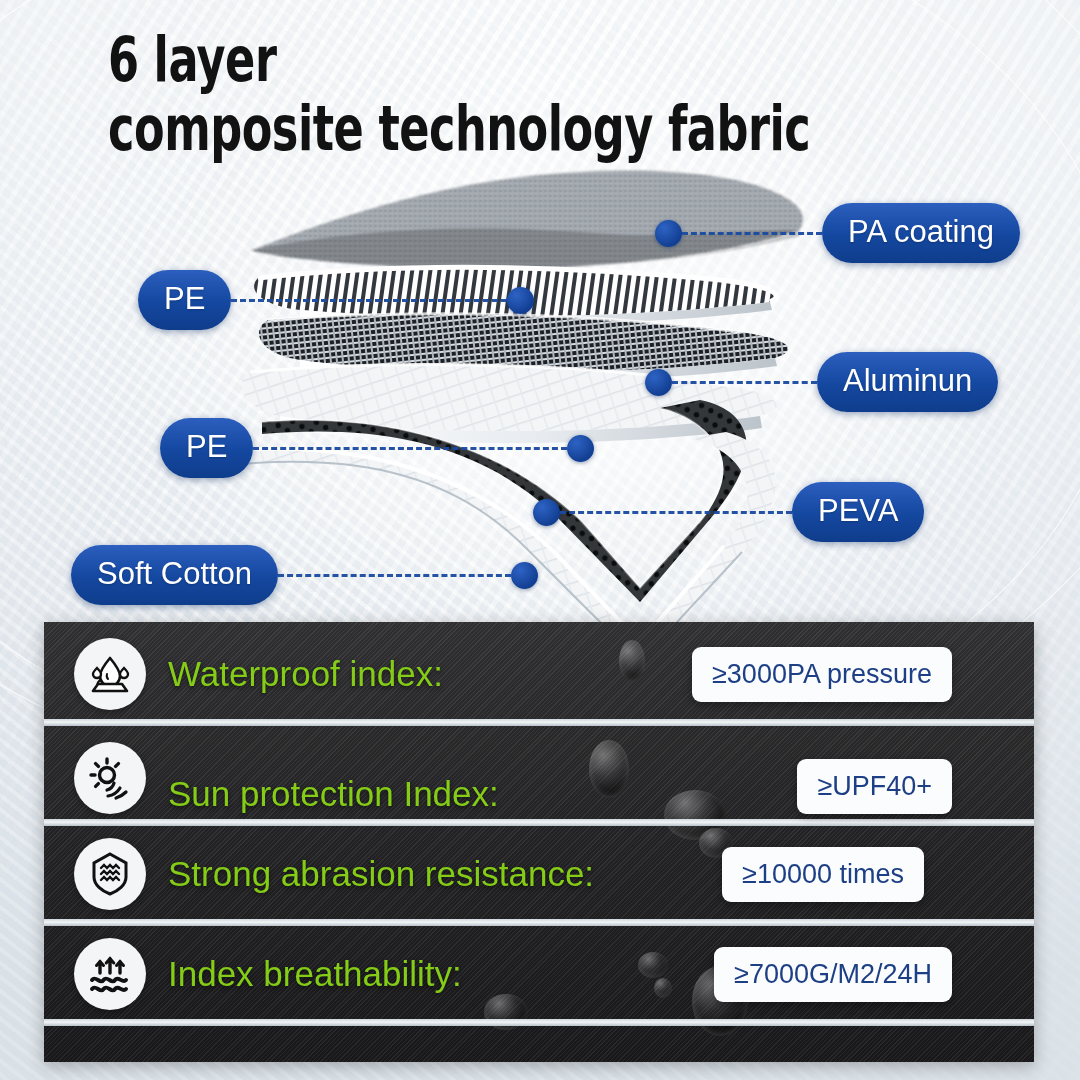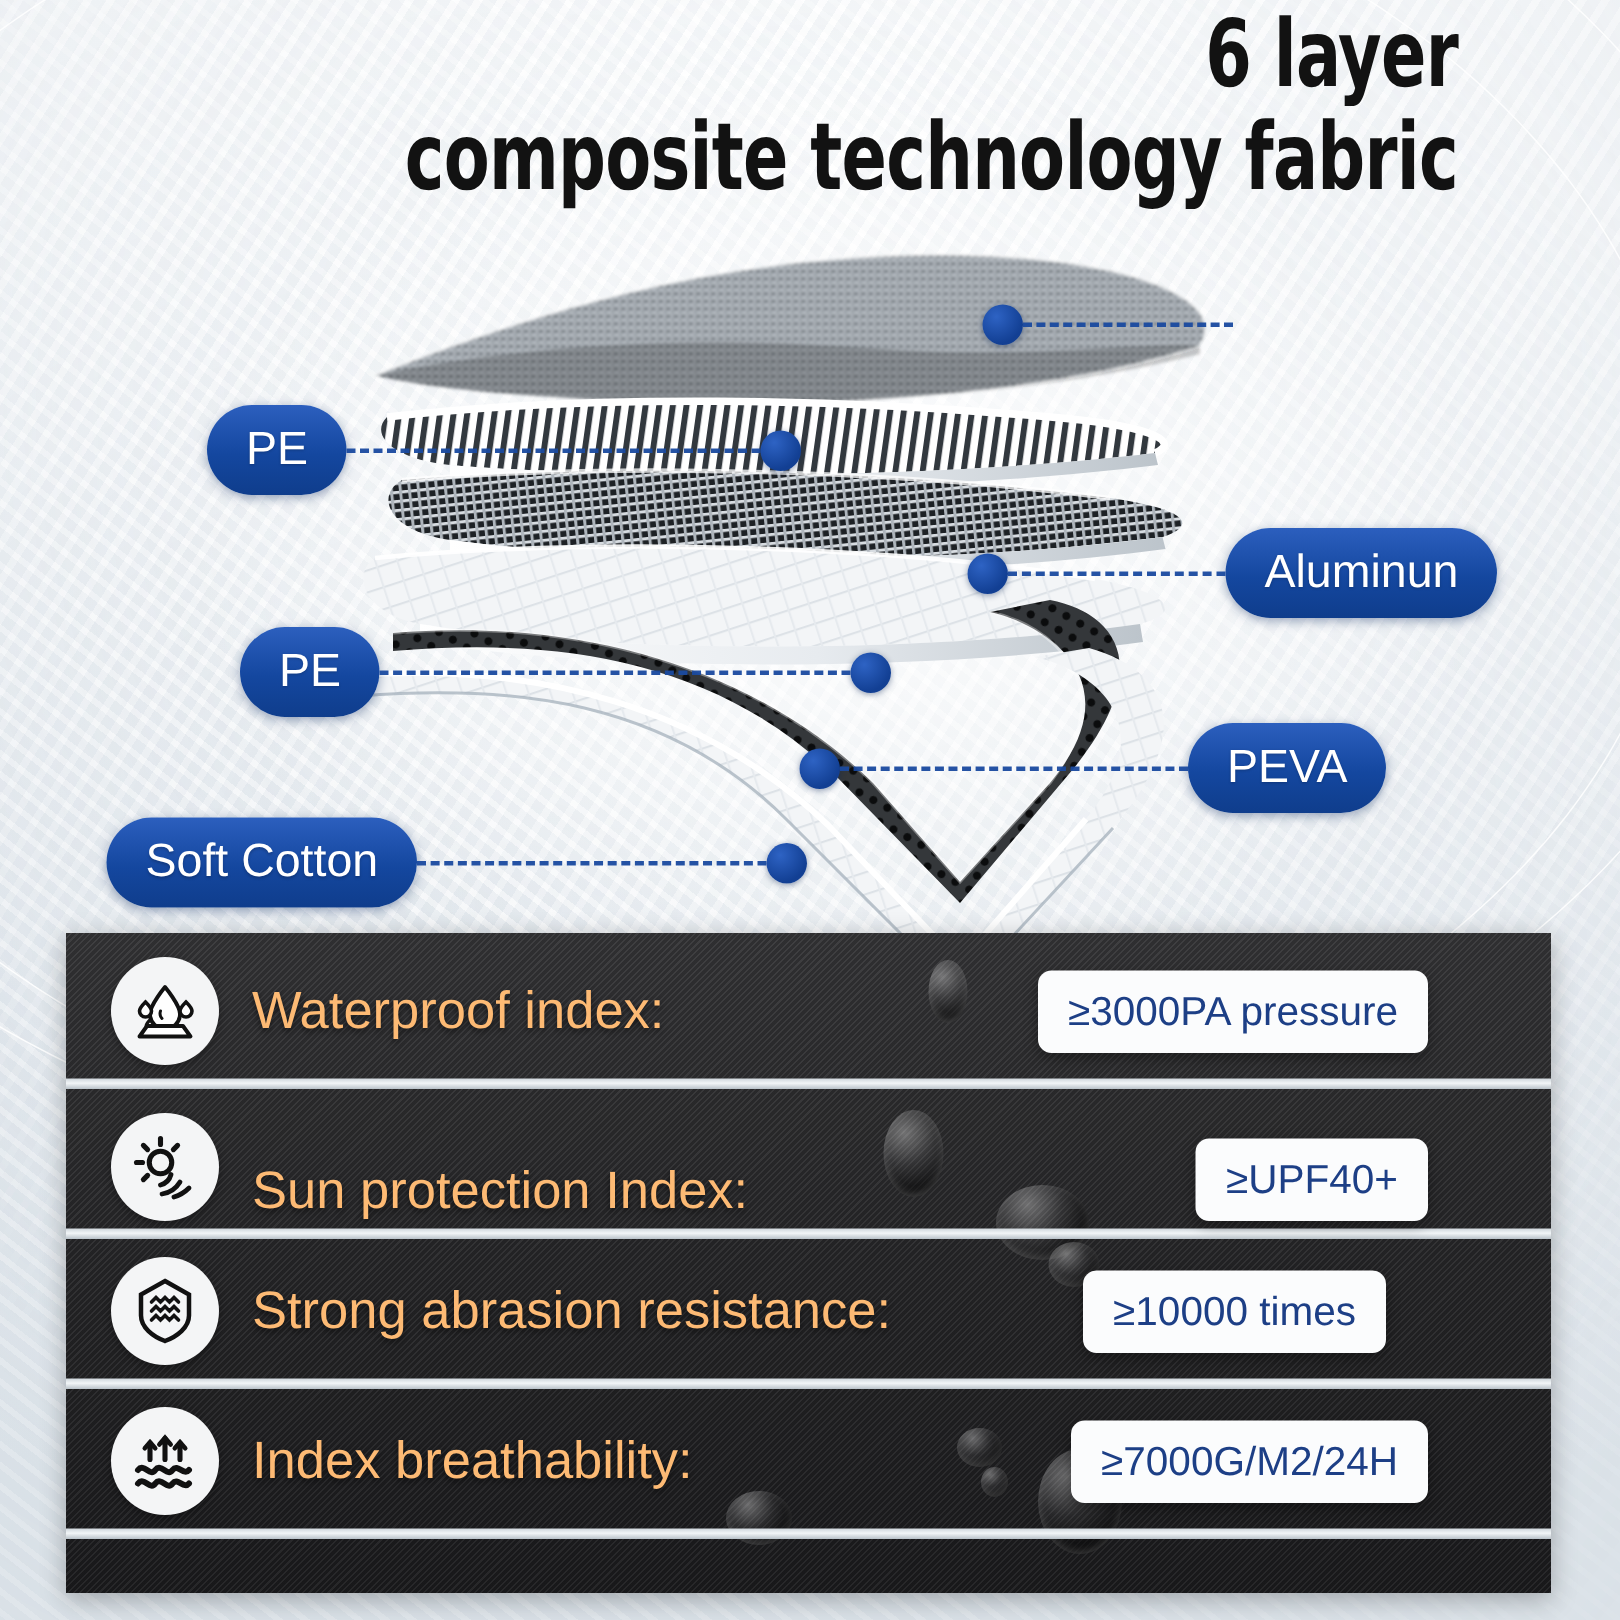--- a/index.html
+++ b/index.html
@@ -27,21 +27,21 @@
       rgba(255,255,255,.9) 0px, rgba(255,255,255,.9) 4px,
       rgba(190,203,214,.35) 4px, rgba(190,203,214,.35) 11px);
     -webkit-mask-image:radial-gradient(80% 70% at 35% 55%, #000 0%, transparent 95%);
             mask-image:radial-gradient(80% 70% at 35% 55%, #000 0%, transparent 95%);
   }
   .bg-arc{position:absolute;border-radius:50%;border:1px solid rgba(255,255,255,.85);pointer-events:none;}
   .bg-soft{position:absolute;inset:0;
     background:radial-gradient(58% 42% at 52% 34%, rgba(255,255,255,.92) 0%, rgba(255,255,255,0) 70%);}
 
   
-  .title{position:absolute;left:0;right:0;top:6px;text-align:right;z-index:12;}
+  .title{position:absolute;left:0;right:0;top:30px;text-align:left;z-index:12;}
   .title div{
     color:#121212;font-weight:700;letter-spacing:-.6px;line-height:.98;
     font-family:"DejaVu Sans Condensed","Liberation Sans Narrow","Liberation Sans",sans-serif;
     transform:scaleX(.80);transform-origin:center;white-space:nowrap;
   }
   .title .l1{font-size:62px;}
   .title .l2{font-size:62px;margin-top:8px;}
 
   
   .fabric{position:absolute;left:0;top:150px;width:1080px;height:480px;z-index:5;}
@@ -75,21 +75,21 @@
     background:radial-gradient(circle at 34% 26%, rgba(255,255,255,.34), rgba(255,255,255,.06) 42%, rgba(0,0,0,.55) 78%);
     box-shadow:inset 0 -2px 6px rgba(255,255,255,.18);}
   .sep{position:absolute;left:0;right:0;height:7px;
     background:linear-gradient(180deg,#cfd6dc,#f2f5f7 45%,#b9c2c9);z-index:4;}
 
   .frow{position:absolute;left:0;right:0;display:flex;align-items:center;z-index:6;}
   .ficon{width:72px;height:72px;border-radius:50%;margin-left:30px;flex:none;
     background:#f4f5f6;display:flex;align-items:center;justify-content:center;
     box-shadow:0 2px 6px rgba(0,0,0,.35);}
   .ficon svg{display:block;}
-  .flabel{color:#fdba74;font-size:35px;margin-left:22px;white-space:nowrap;
+  .flabel{color:#84cc16;font-size:35px;margin-left:22px;white-space:nowrap;
     text-shadow:0 2px 4px rgba(0,0,0,.55);}
   .fchip{margin-left:auto;margin-right:82px;background:#fbfcfd;border-radius:9px;
     color:#1d3f86;font-size:27px;padding:12px 20px;white-space:nowrap;
     box-shadow:0 3px 9px rgba(0,0,0,.35);}
 </style>
 </head>
 <body>
 
 <div id="stage">
 
@@ -197,20 +197,21 @@
                C 778 330, 726 296, 690 288 L 726 282 C 776 296, 800 334, 742 402
                L 640 512 L 524 396 C 444 316, 340 306, 240 314 Z" fill="url(#pCotton)"></path>
       <path d="M240 300 C 360 292, 470 322, 552 400 L 640 492 L 724 396" fill="none" stroke="#ffffff" stroke-width="4"></path>
       <path d="M240 314 C 340 306, 444 316, 524 396 L 640 512 L 742 402" fill="none" stroke="rgba(160,172,184,.7)" stroke-width="2"></path>
     </g>
   </svg>
 
   <div class="callout right" style="left:655px;top:203px;">
     <span class="dot"></span>
     <span class="lead" style="width:140px"></span>
+    <span class="pill">PA coating</span>
   </div>
 
   <div class="callout left" style="left:138px;top:270px;">
     <span class="pill">PE</span>
     <span class="lead" style="width:276px"></span>
     <span class="dot"></span>
   </div>
 
   <div class="callout right" style="left:645px;top:352px;">
     <span class="dot"></span>

